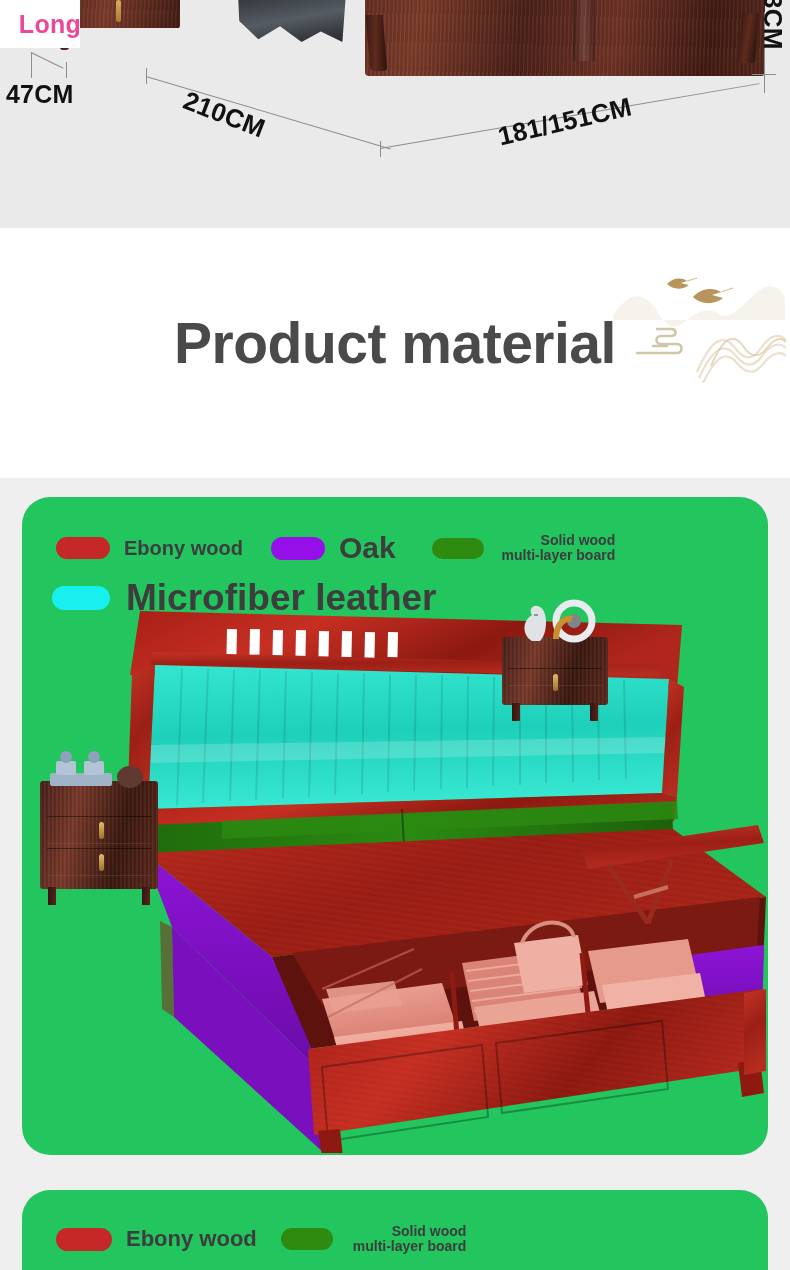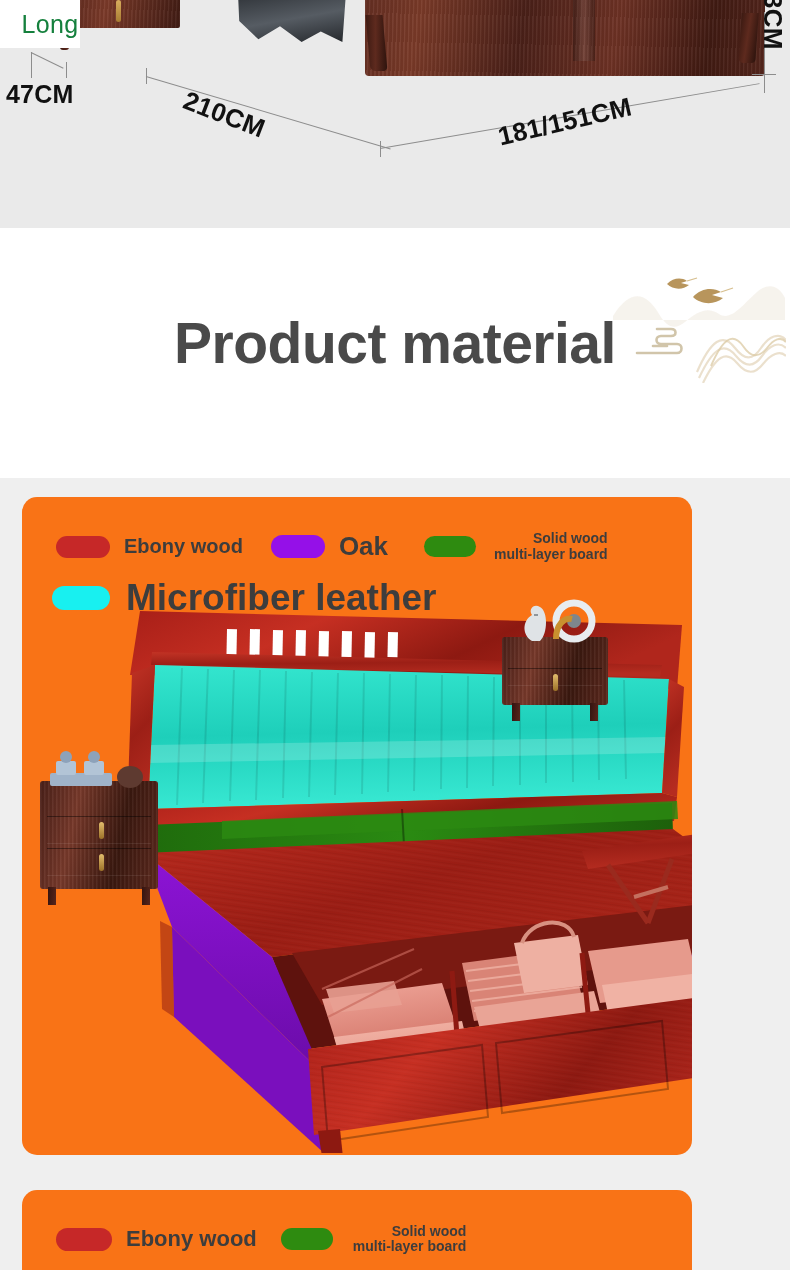--- a/index.html
+++ b/index.html
@@ -135,23 +135,23 @@
   .long-badge {
     position: absolute;
     left: 0; top: 0;
     width: 80px; height: 48px;
     background: #ffffff;
     display: flex;
     align-items: center;
     justify-content: center;
   }
   .long-badge span {
-    color: #15803d;
+    color: #ec4899;
     font-size: 25px;
-    font-weight: 400;
+    font-weight: 700;
     letter-spacing: .3px;
     margin-left: 20px;
   }
 
   
   .title-section {
     position: absolute;
     left: 0; top: 228px;
     width: 790px; height: 180px;
     background: #ffffff;
@@ -191,23 +191,23 @@
   
   .gray-backdrop {
     position: absolute;
     left: 0; top: 478px;
     width: 790px; height: 792px;
     background: #efefef;
   }
   .card {
     position: absolute;
     left: 22px;
-    width: 670px;
-    background: #f97316;
-    border-radius: 15px;
+    width: 746px;
+    background: #22c55e;
+    border-radius: 28px;
   }
   .card-main { top: 497px; height: 658px; overflow: hidden; }
   .card-next { top: 1190px; height: 115px; overflow: hidden; }
 
   
   .legend {
     position: absolute;
     left: 0; top: 0;
     width: 746px;
   }
@@ -356,21 +356,21 @@
 
       <div class="legend-row" style="left:34px; top:34px; gap:0;">
 
         <div class="legend-item" style="margin-right:28px;">
           <span class="swatch" style="width:54px; height:22px; background:#c62828; margin-right:14px;"></span>
           <span class="legend-text" style="font-size:20px;">Ebony wood</span>
         </div>
 
         <div class="legend-item" style="margin-right:36px;">
           <span class="swatch" style="width:54px; height:23px; background:#9510e8; margin-right:14px;"></span>
-          <span class="legend-text" style="font-size:26px;">Oak</span>
+          <span class="legend-text" style="font-size:30px;">Oak</span>
         </div>
 
         <div class="legend-item">
           <span class="swatch" style="width:52px; height:21px; background:#2e8b10; margin-right:18px;"></span>
           <span class="legend-text two-line" style="font-size:14px;">
             <span>Solid wood</span><br>
             <span>multi-layer board</span>
           </span>
         </div>
       </div>

